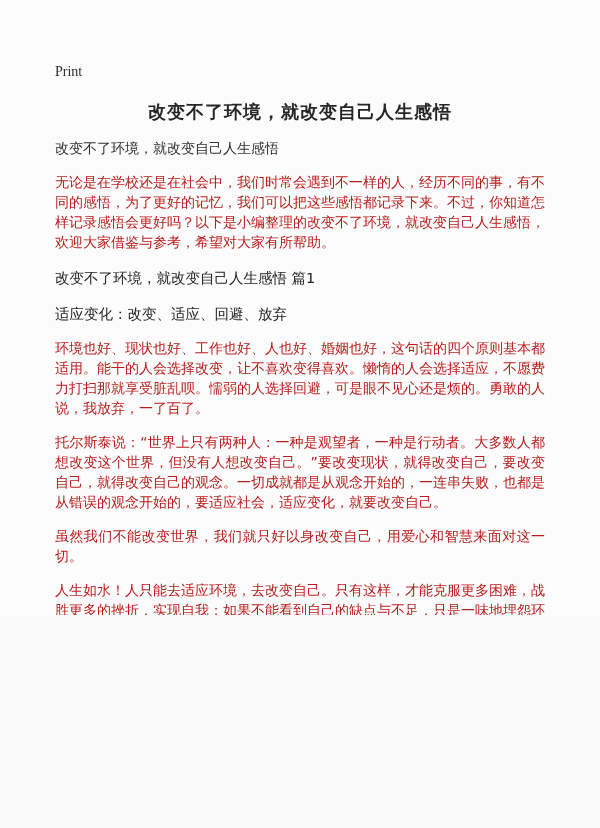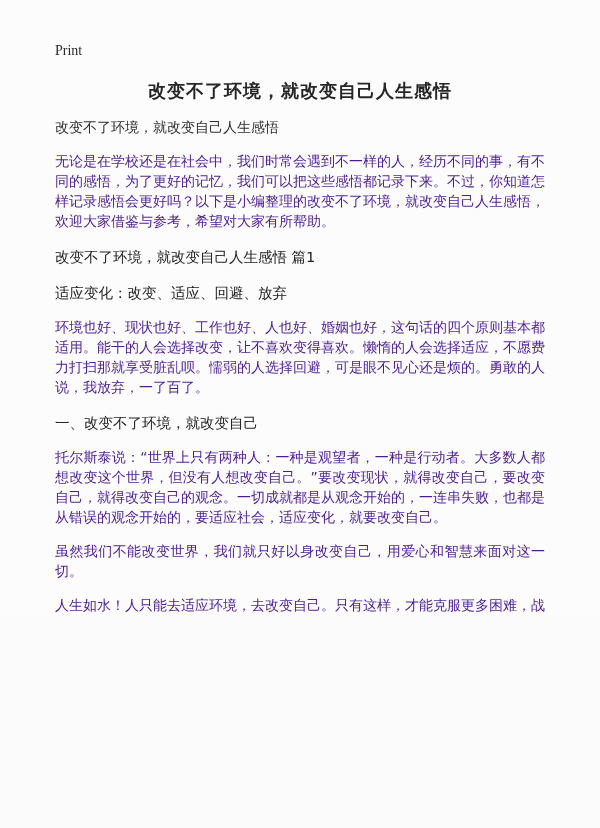--- a/index.html
+++ b/index.html
@@ -7,21 +7,21 @@
     padding: 0;
     background: #fbfbfb;
   }
   .page {
     position: relative;
     width: 600px;
     height: 615px;
     margin: 0 auto;
     background: #fcfcfc;
     box-sizing: border-box;
-    padding: 40px 55px 0 55px;
+    padding: 61px 55px 0 55px;
     overflow: hidden;
     color: #2e2e2e;
     font-family: "DejaVu Sans", "Liberation Sans", sans-serif;
   }
   .print-link {
     display: inline-block;
     font-family: "Liberation Serif", "DejaVu Serif", serif;
     font-size: 14px;
     color: #2b2b2b;
     cursor: pointer;
@@ -39,21 +39,21 @@
     font-size: 14px;
     font-weight: normal;
     color: #2e2e2e;
   }
   p.body-para {
     margin: 14px 0 0 0;
     font-size: 14px;
     line-height: 20px;
     text-align: justify;
     text-justify: inter-ideograph;
-    color: #4c1d95;
+    color: #b91c1c;
   }
   h2.sec-heading {
     margin: 16px 0 0 0;
     font-size: 14.5px;
     line-height: 20px;
     font-weight: normal;
     color: #222222;
   }
 </style>
 </head>
@@ -68,21 +68,20 @@
   <div class="doc-subtitle">改变不了环境，就改变自己人生感悟</div>
 
   <p class="body-para">无论是在学校还是在社会中，我们时常会遇到不一样的人，经历不同的事，有不同的感悟，为了更好的记忆，我们可以把这些感悟都记录下来。不过，你知道怎样记录感悟会更好吗？以下是小编整理的改变不了环境，就改变自己人生感悟，欢迎大家借鉴与参考，希望对大家有所帮助。</p>
 
   <h2 class="sec-heading">改变不了环境，就改变自己人生感悟 篇1</h2>
 
   <h2 class="sec-heading">适应变化：改变、适应、回避、放弃</h2>
 
   <p class="body-para">环境也好、现状也好、工作也好、人也好、婚姻也好，这句话的四个原则基本都适用。能干的人会选择改变，让不喜欢变得喜欢。懒惰的人会选择适应，不愿费力打扫那就享受脏乱呗。懦弱的人选择回避，可是眼不见心还是烦的。勇敢的人说，我放弃，一了百了。</p>
 
-  <h2 class="sec-heading">一、改变不了环境，就改变自己</h2>
 
   <p class="body-para">托尔斯泰说：“世界上只有两种人：一种是观望者，一种是行动者。大多数人都想改变这个世界，但没有人想改变自己。”要改变现状，就得改变自己，要改变自己，就得改变自己的观念。一切成就都是从观念开始的，一连串失败，也都是从错误的观念开始的，要适应社会，适应变化，就要改变自己。</p>
 
   <p class="body-para">虽然我们不能改变世界，我们就只好以身改变自己，用爱心和智慧来面对这一切。</p>
 
 
 
   <p class="body-para">人生如水！人只能去适应环境，去改变自己。只有这样，才能克服更多困难，战胜更多的挫折，实现自我；如果不能看到自己的缺点与不足，只是一味地埋怨环境不利，从而把改变境遇的希望寄托在改换环境上面，这实在是徒劳无益的。</p>
 
 </div>

